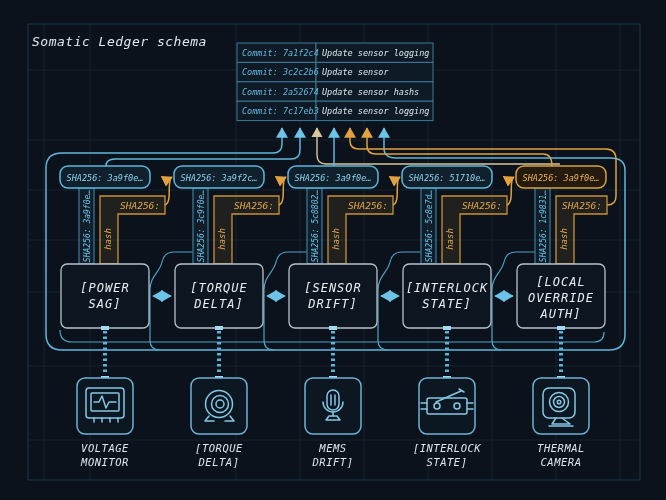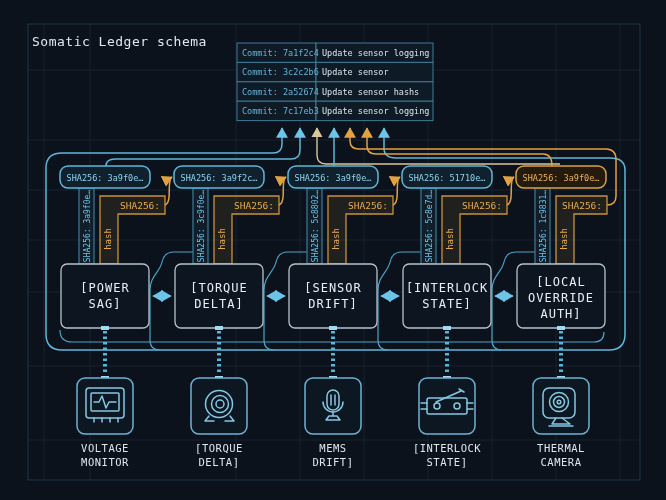--- a/index.html
+++ b/index.html
@@ -1,16 +1,16 @@
 <!DOCTYPE html>
 <html><head>
 <meta charset="utf-8">
 <style>
   html,body{margin:0;padding:0;background:#0b121b;}
-  .stage{width:666px;height:500px;position:relative;overflow:hidden;background:#0b121b;}
+  .stage{width:666px;height:500px;position:relative;overflow:hidden;background:#0b121b;font-style:italic;}
   svg text{font-family:"DejaVu Sans Mono", monospace;}
   .t-title{fill:#dfe9ef;font-size:13px;letter-spacing:.5px;}
   .t-commit{fill:#66b5d8;font-size:8.5px;}
   .t-msg{fill:#dce6ed;font-size:8.5px;}
   .t-pill{fill:#8fd4ee;font-size:8.5px;}
   .t-pill-o{fill:#ecb45a;font-size:8.5px;}
   .t-vsha{fill:#6cc4e8;font-size:8px;}
   .t-sha-o{fill:#e8aa4a;font-size:9.5px;}
   .t-hash{fill:#e8aa4a;font-size:9px;}
   .t-node{fill:#e8eef3;font-size:12px;letter-spacing:1px;}

